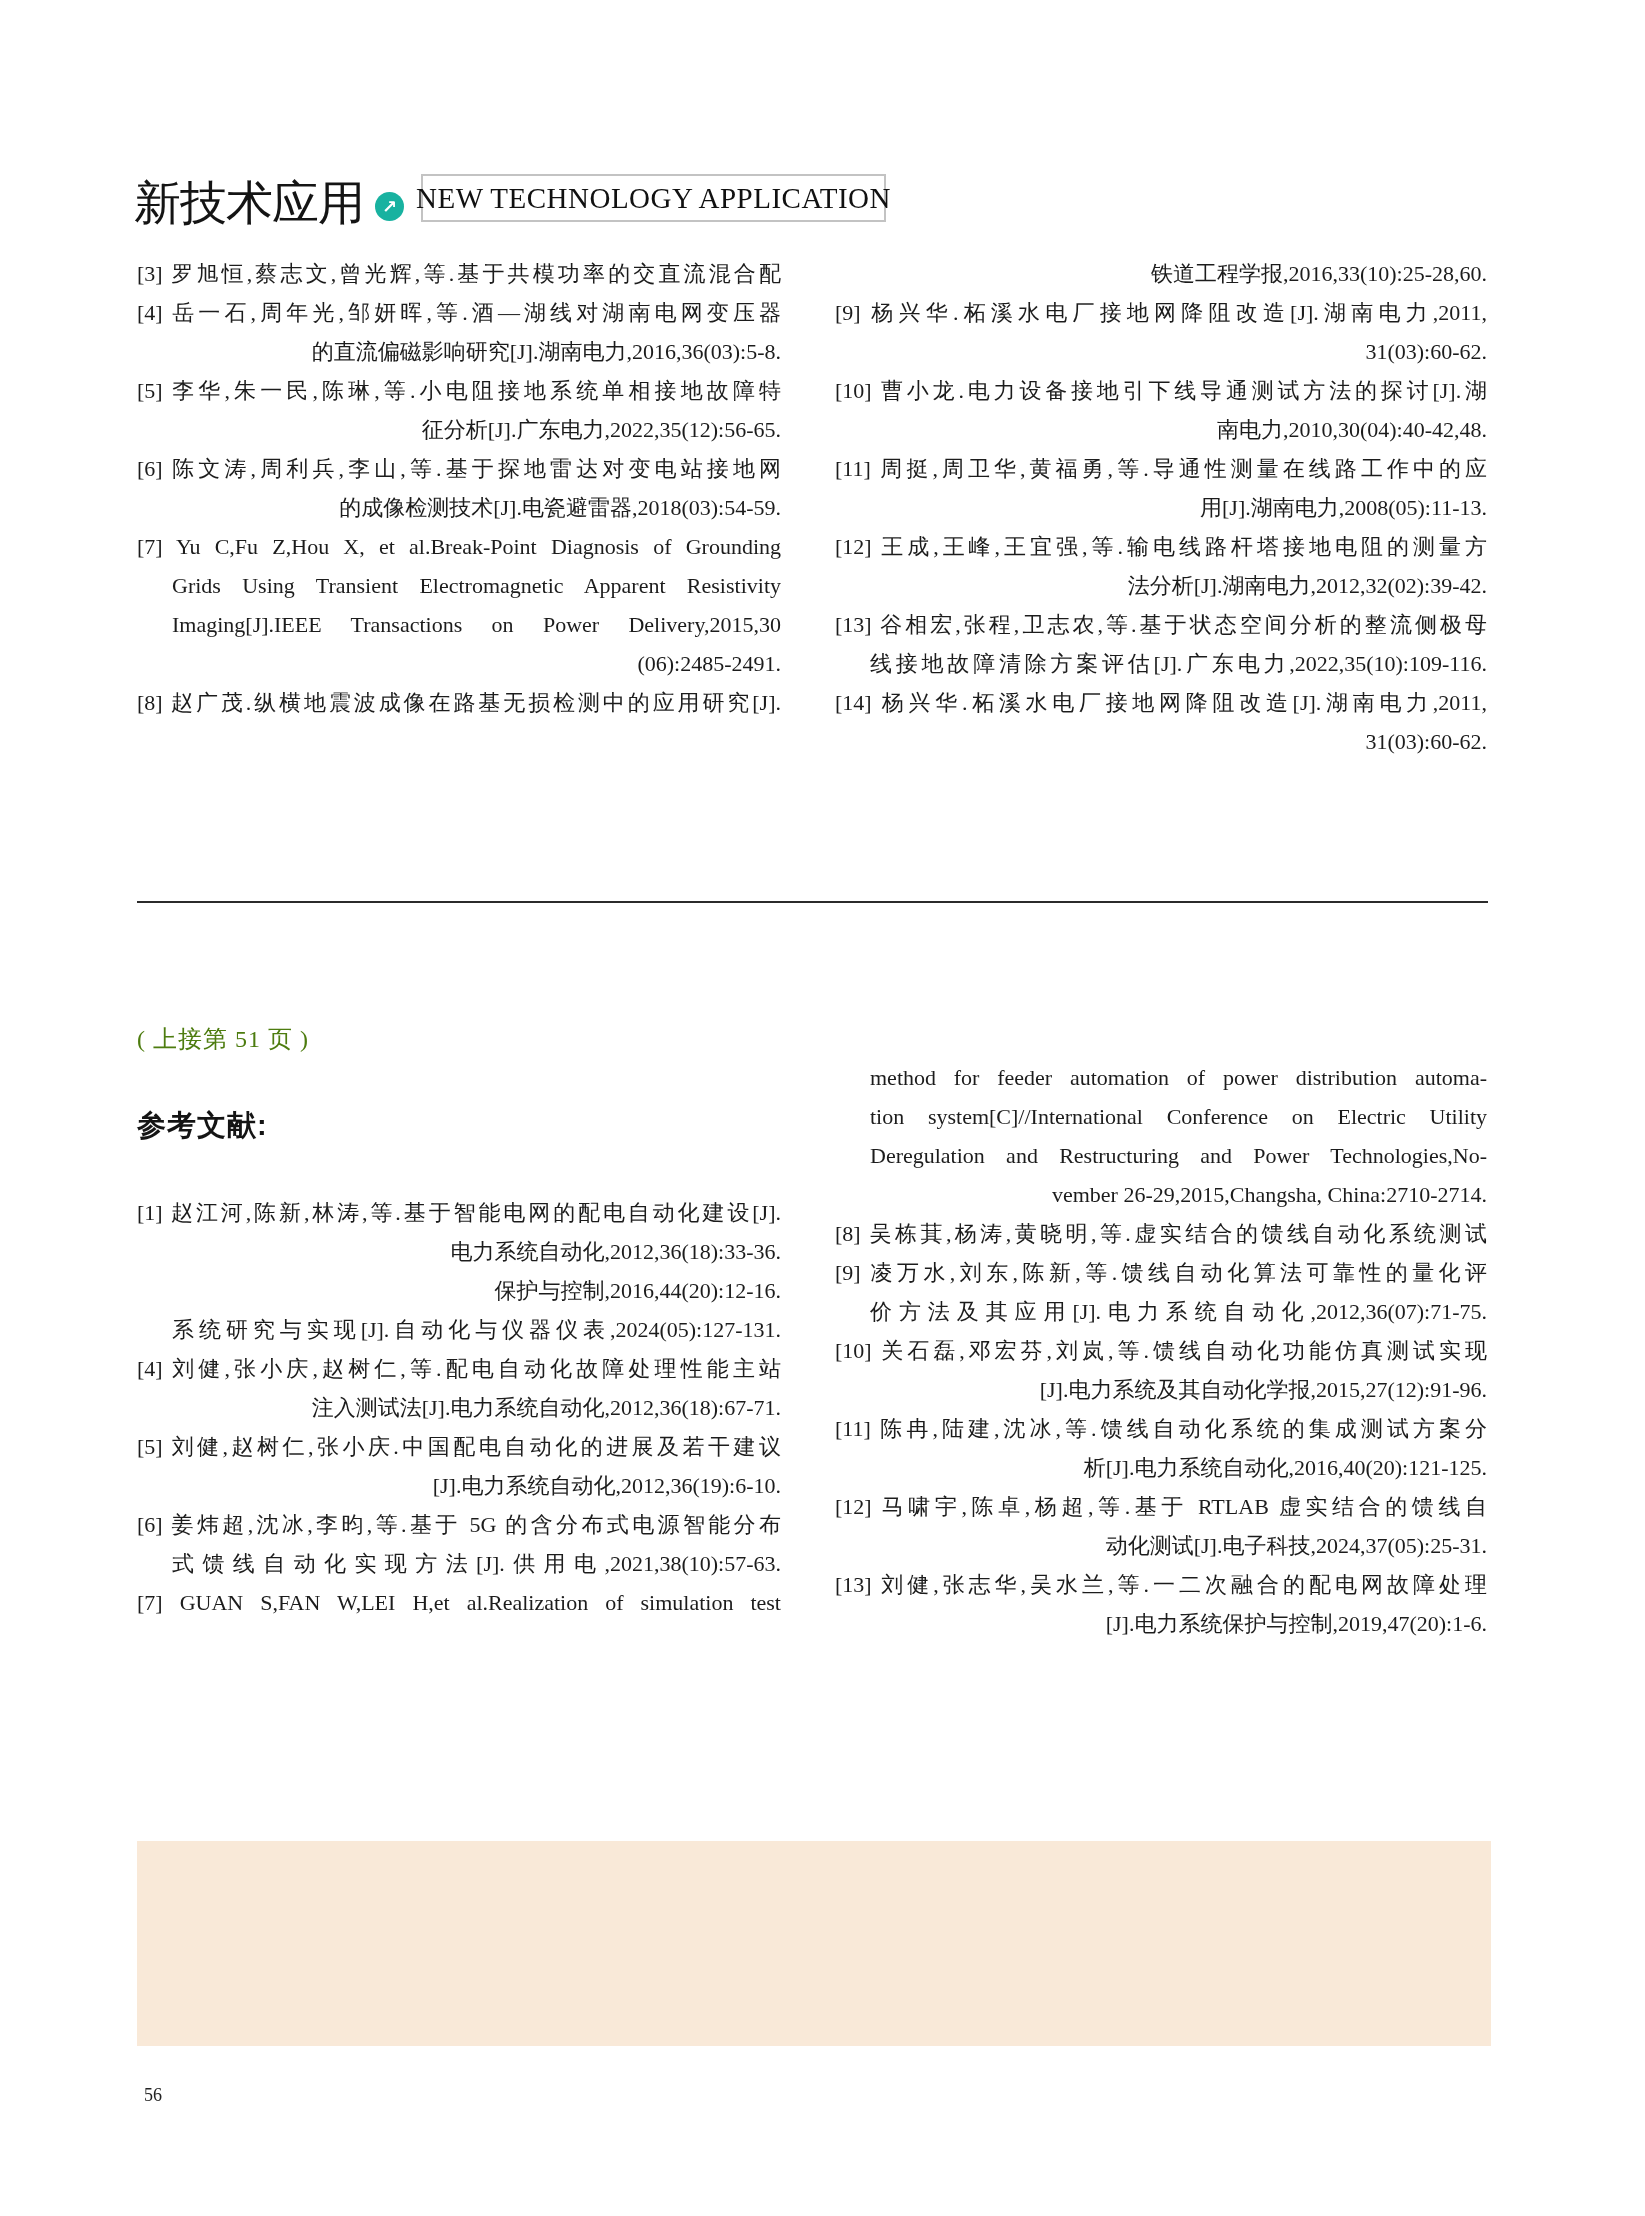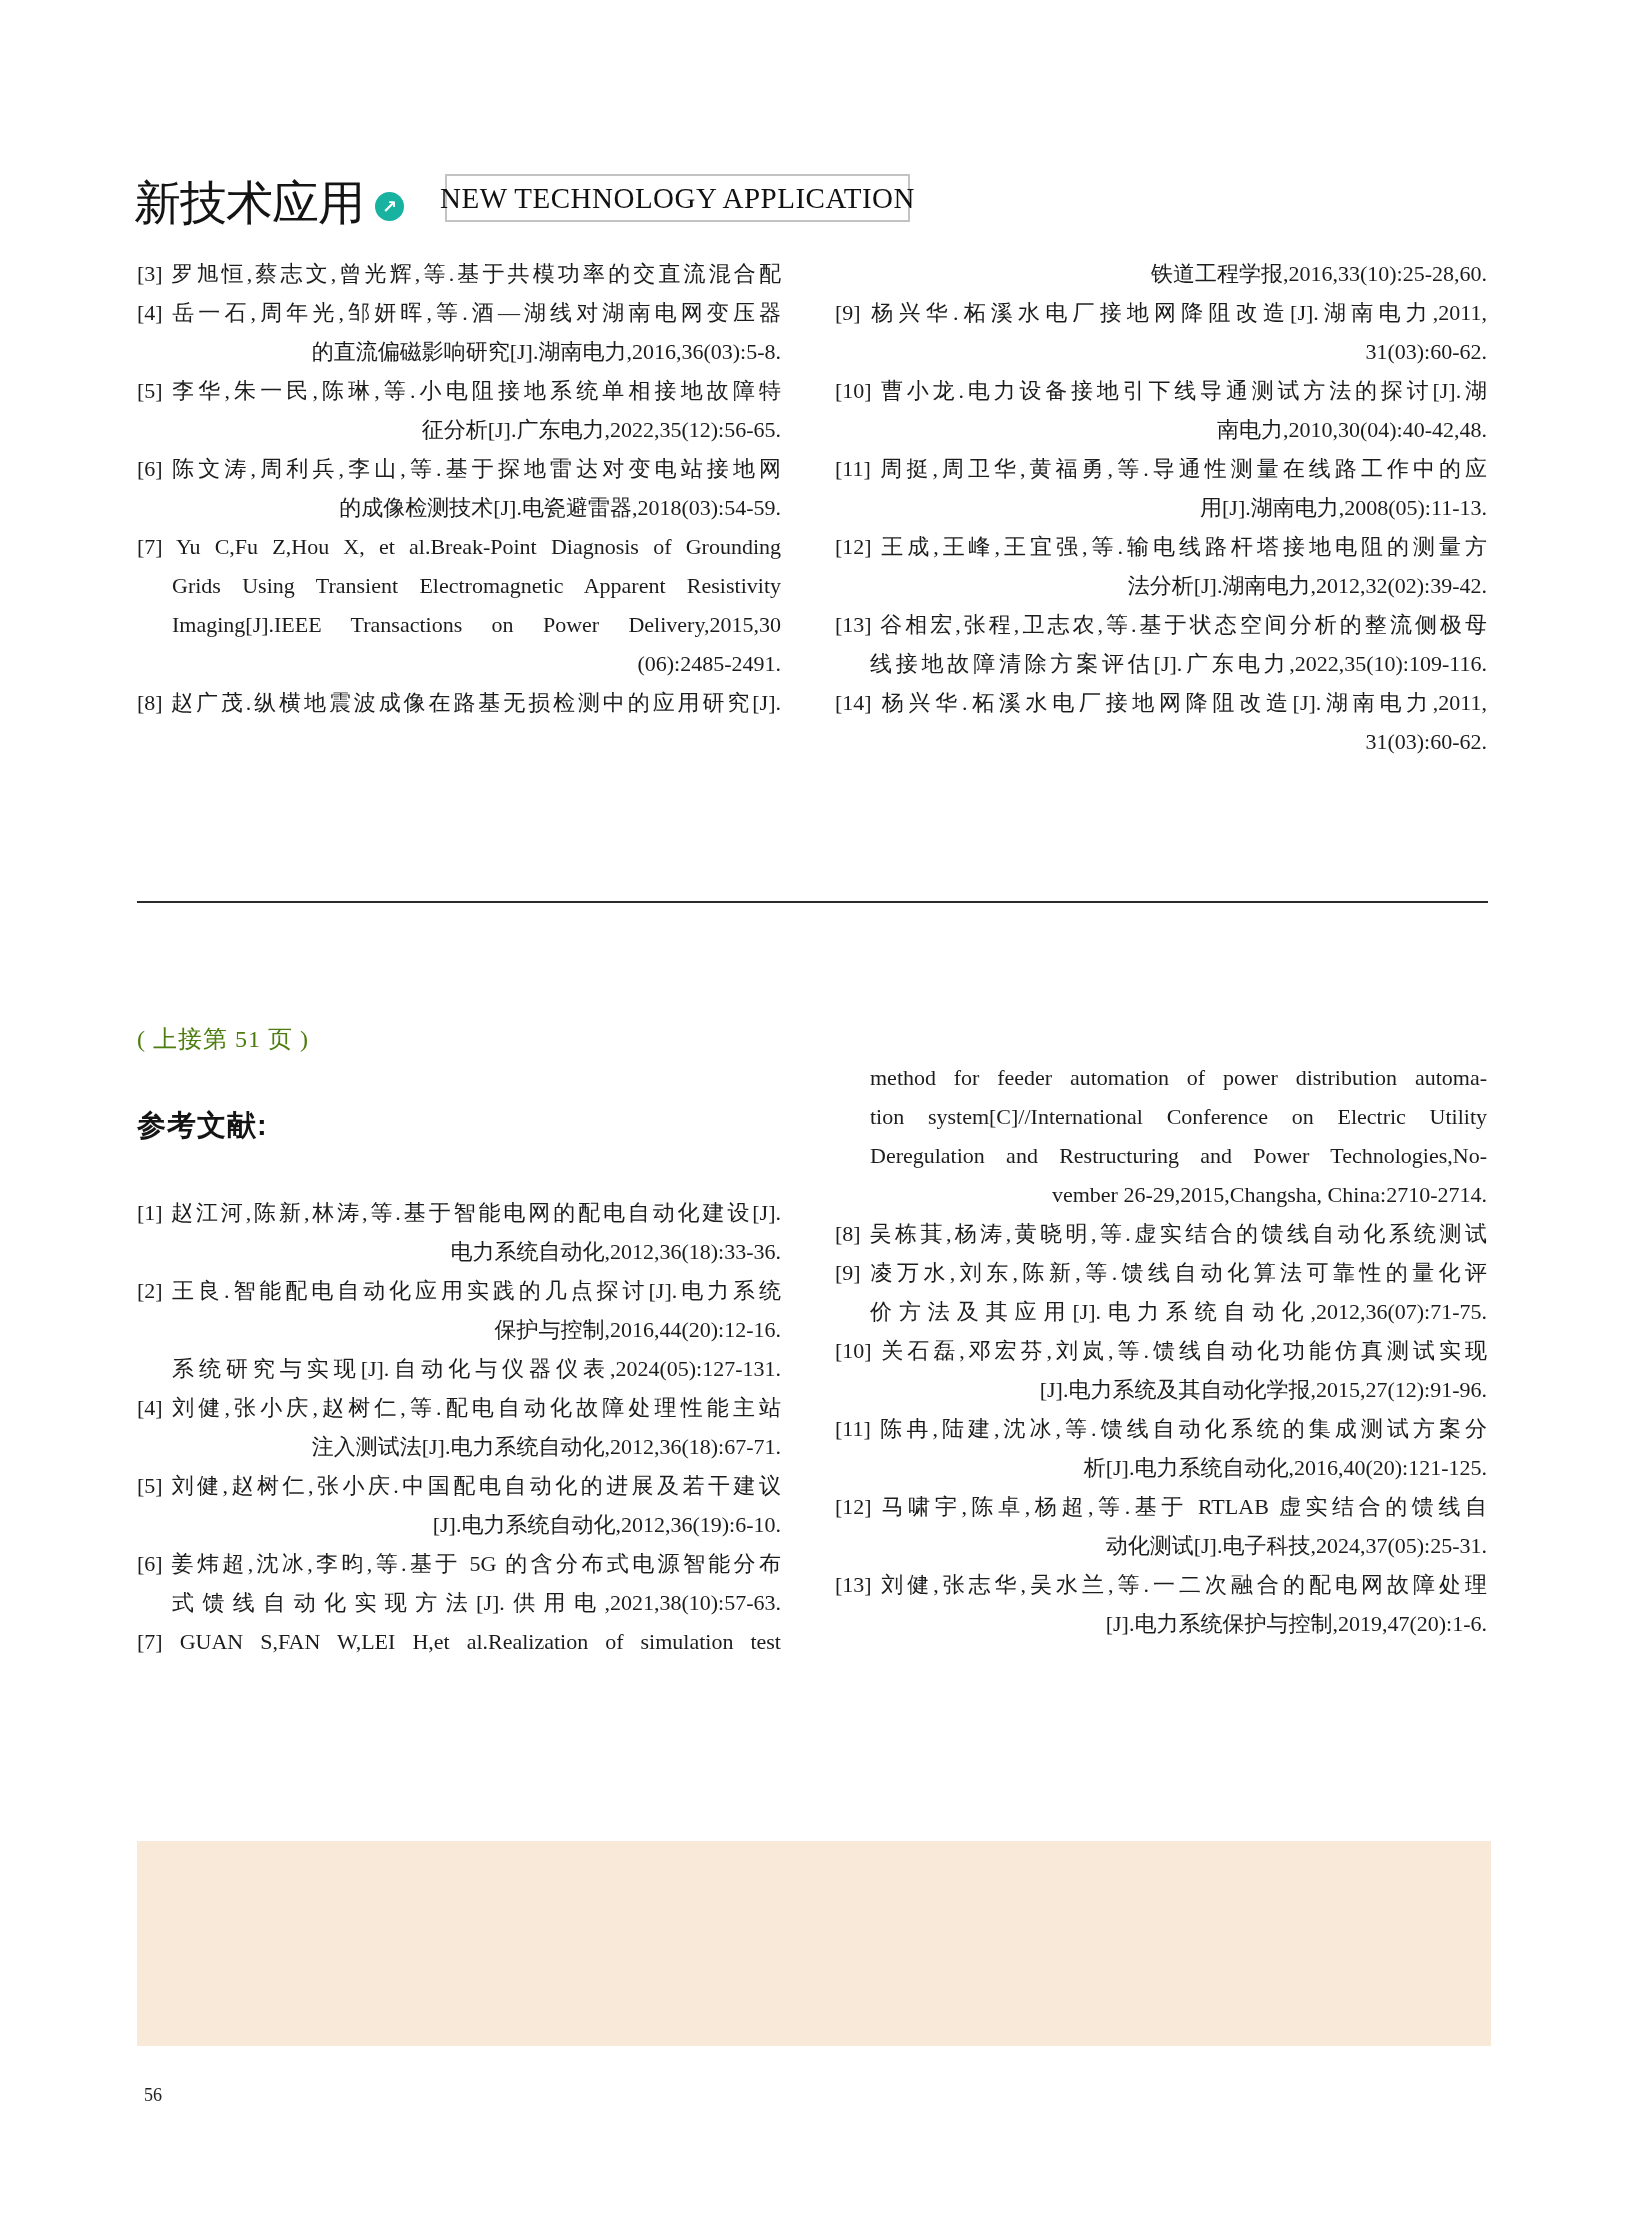--- a/index.html
+++ b/index.html
@@ -16,21 +16,21 @@
   }
   .hdr-circle{
     position:absolute;left:375px;top:192px;width:29px;height:29px;border-radius:50%;
     background:#18b2a0;display:flex;align-items:center;justify-content:center;
   }
   .hdr-circle span{
     color:#ffffff;font-size:18px;font-weight:bold;line-height:1;
     font-family:"DejaVu Sans",sans-serif;transform:translateY(-0.5px);
   }
   .hdr-box{
-    position:absolute;left:445px;top:174px;width:461px;height:44px;
+    position:absolute;left:421px;top:174px;width:461px;height:44px;
     border:2.5px solid #c3c3c3;background:#ffffff;
     display:flex;align-items:center;justify-content:center;
   }
   .hdr-box .en{
     font-family:"Liberation Serif","DejaVu Serif",serif;
     font-size:29px;color:#111;letter-spacing:0.5px;white-space:nowrap;
   }
   
   .col{position:absolute;font-size:22px;line-height:39px;color:#1c1c1c;}
   .col .ln{white-space:nowrap;text-align:right;}
@@ -94,21 +94,20 @@
   <div class="ln c">31(03):60-62.</div>
 </div>
 
 <div class="divider"></div>
 <div class="continued">( 上接第 51 页 )</div>
 <div class="ref-heading">参考文献:</div>
 
 <div class="col" id="sec2-left">
   <div class="ln f">[1] 赵江河,陈新,林涛,等.基于智能电网的配电自动化建设[J].</div>
   <div class="ln c">电力系统自动化,2012,36(18):33-36.</div>
-  <div class="ln f">[2] 王良.智能配电自动化应用实践的几点探讨[J].电力系统</div>
   <div class="ln c">保护与控制,2016,44(20):12-16.</div>
   <div class="ln c f">系统研究与实现[J].自动化与仪器仪表,2024(05):127-131.</div>
   <div class="ln f">[4] 刘健,张小庆,赵树仁,等.配电自动化故障处理性能主站</div>
   <div class="ln c">注入测试法[J].电力系统自动化,2012,36(18):67-71.</div>
   <div class="ln f">[5] 刘健,赵树仁,张小庆.中国配电自动化的进展及若干建议</div>
   <div class="ln c">[J].电力系统自动化,2012,36(19):6-10.</div>
   <div class="ln f">[6] 姜炜超,沈冰,李昀,等.基于 5G 的含分布式电源智能分布</div>
   <div class="ln c f">式馈线自动化实现方法[J].供用电,2021,38(10):57-63.</div>
   <div class="ln f">[7] GUAN S,FAN W,LEI H,et al.Realization of simulation test</div>
 </div>

